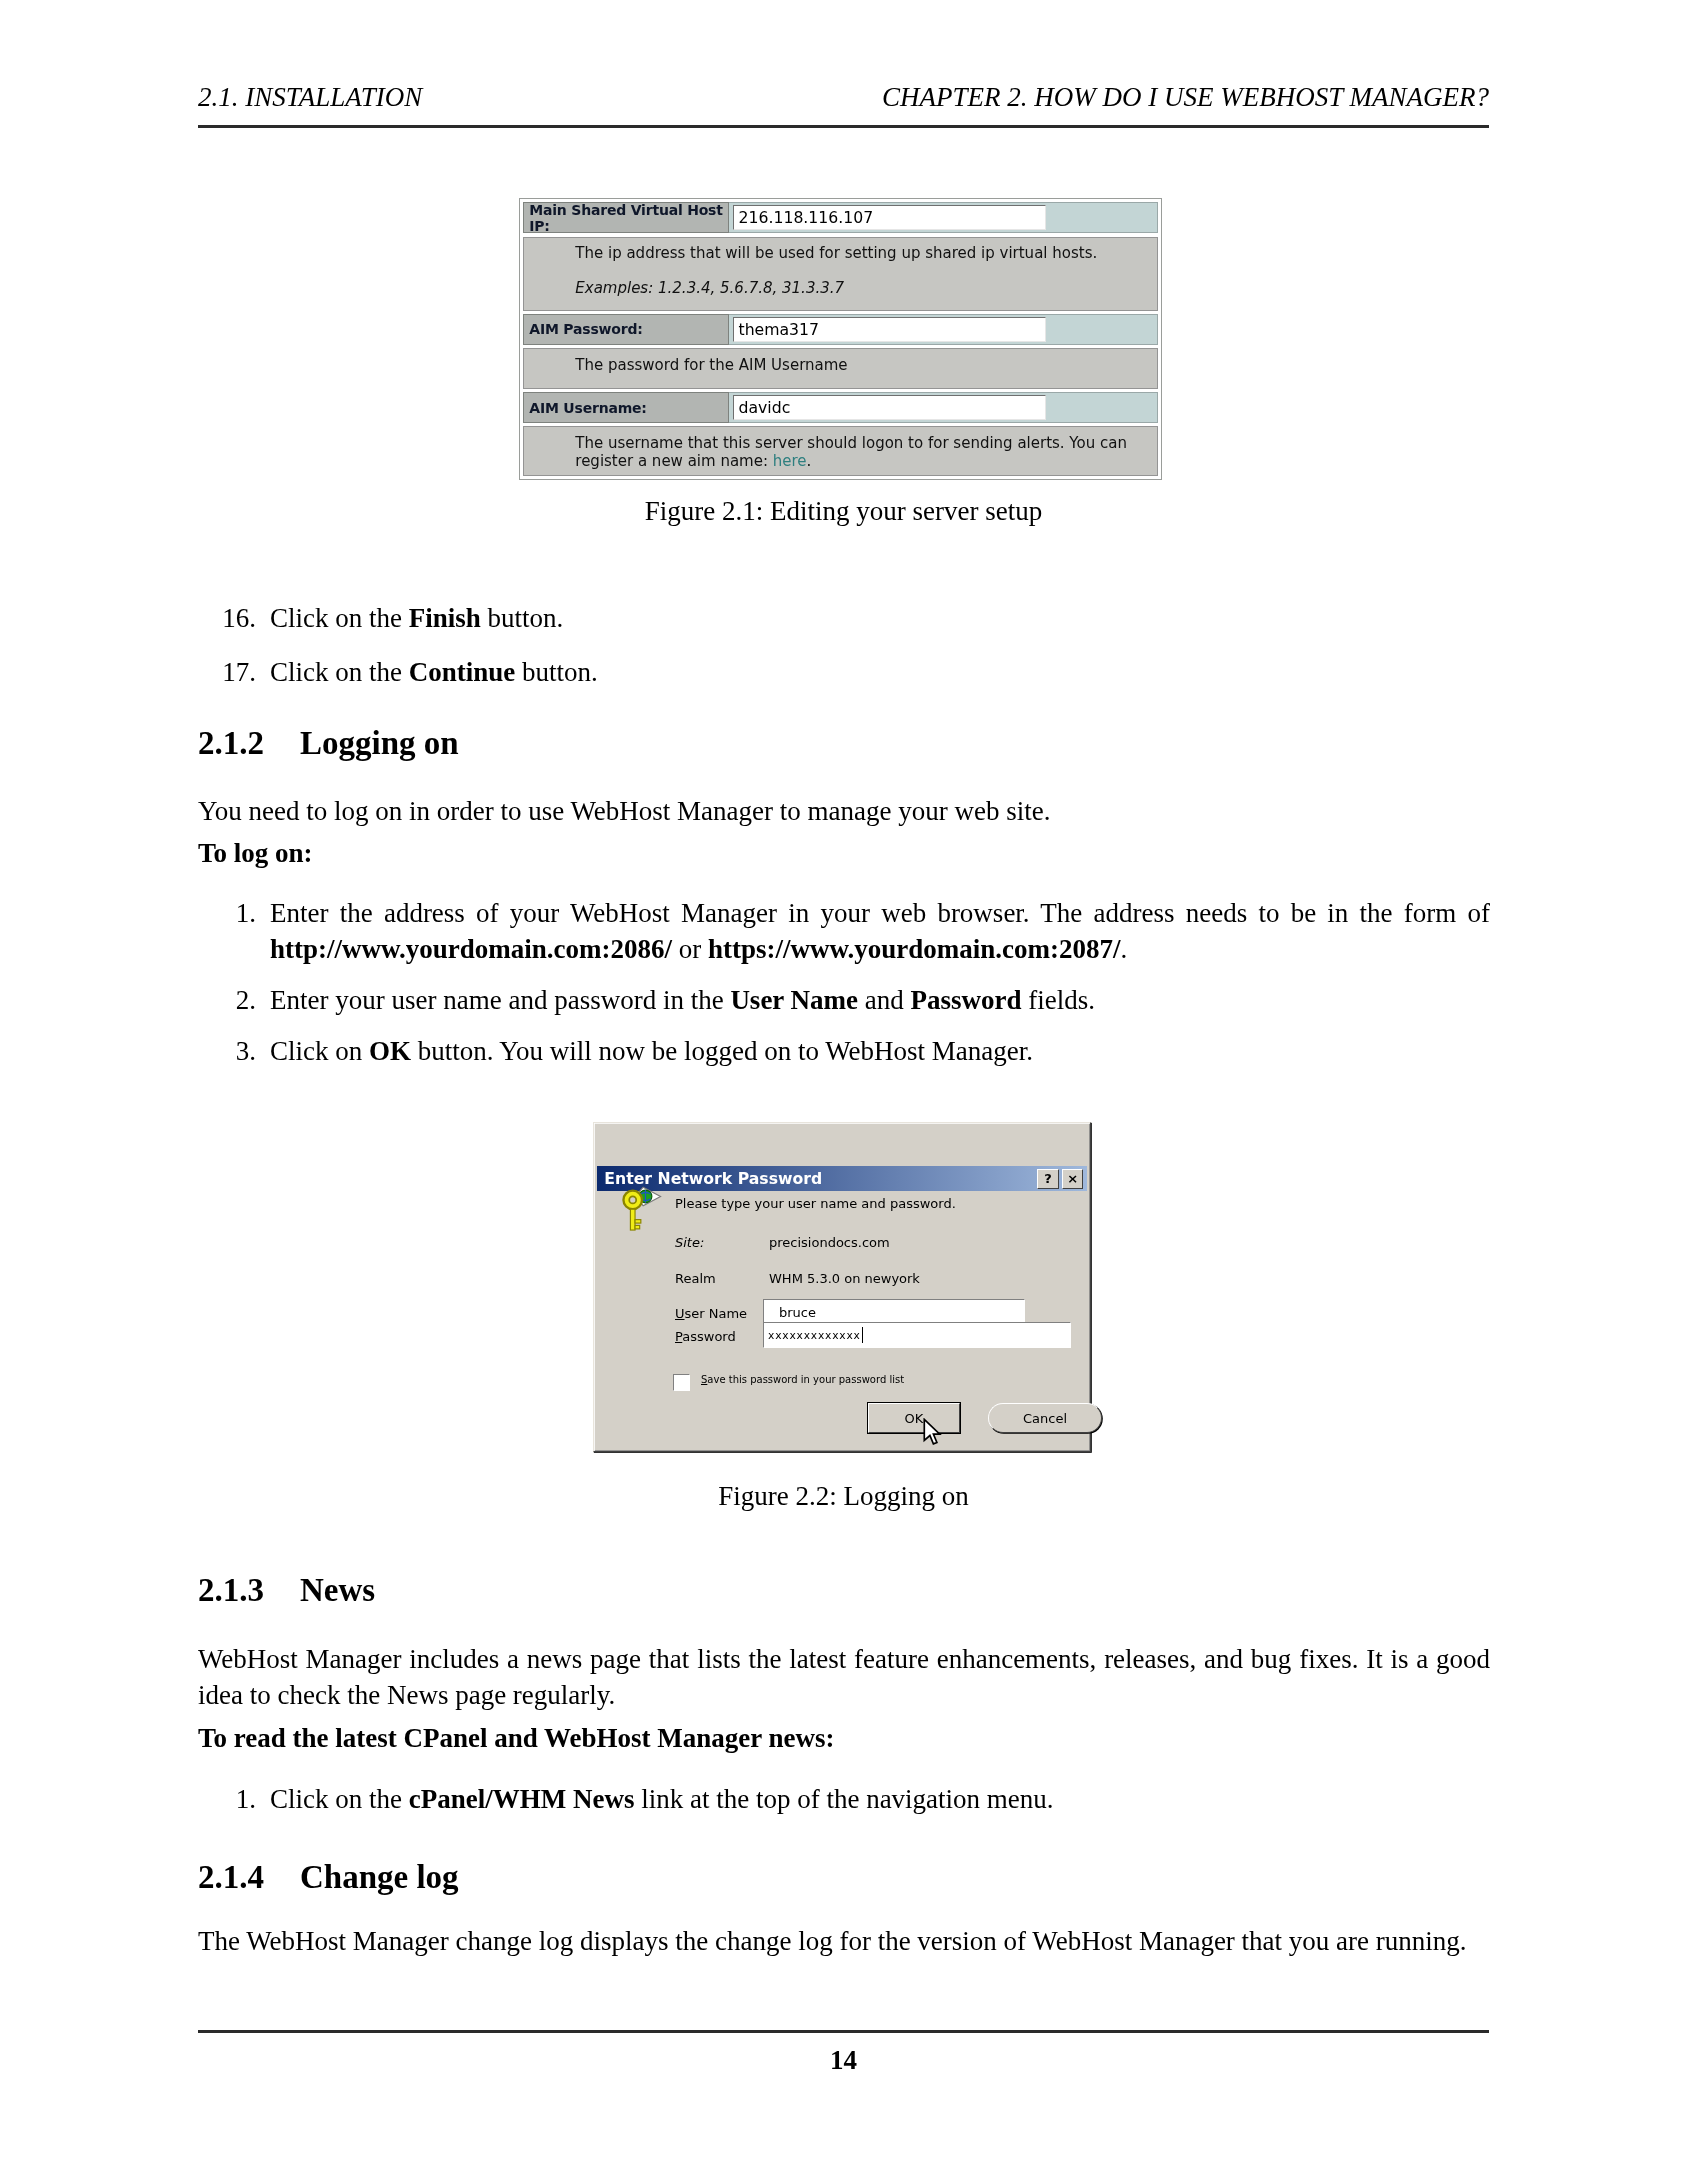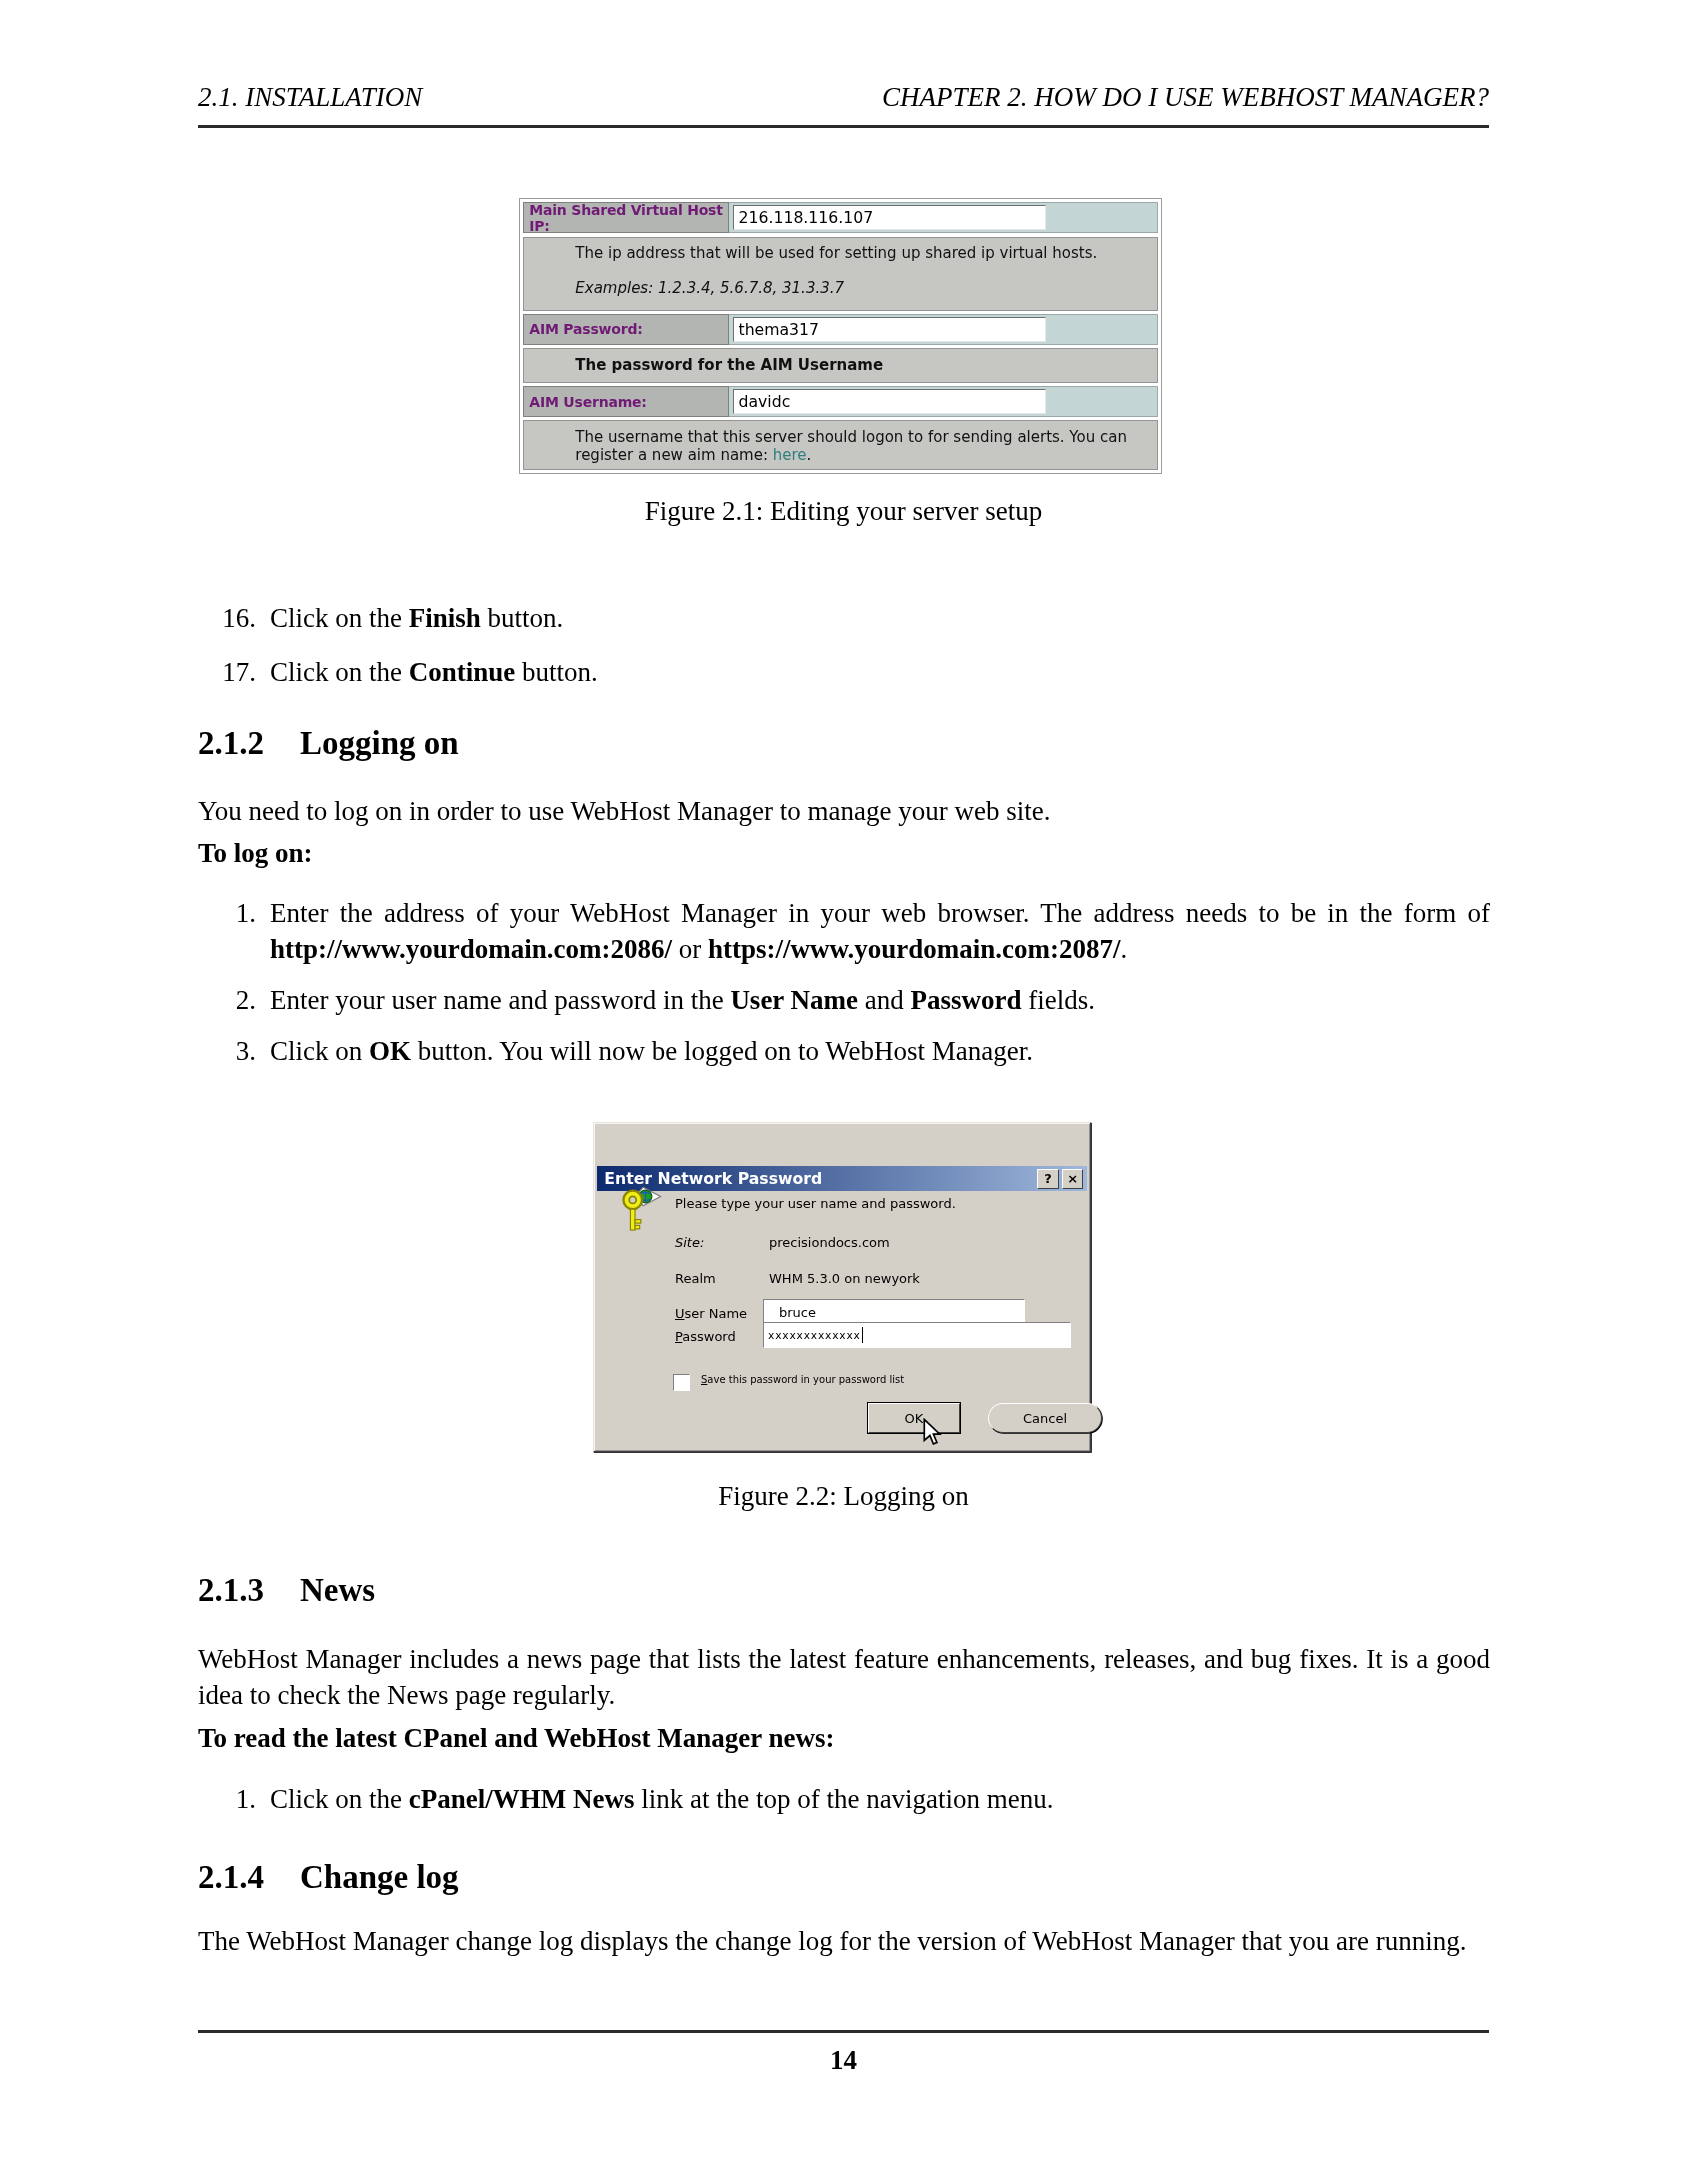--- a/index.html
+++ b/index.html
@@ -25,31 +25,31 @@
   .li .num { width:72px; min-width:72px; text-align:right; padding-right:14px; }
   .li .body { flex:1; text-align:justify; }
   .li .body.noj { text-align:left; }
   b { font-weight:bold; }
 
   
   .fig1 { position:absolute; left:519px; top:198px; width:643px; background:#fff;
           border:1.6px solid #9a9d9a; padding:3.3px; font-family:"DejaVu Sans", sans-serif; }
   .f1-row { display:flex; margin-bottom:3.3px; height:31px; }
   .f1-label { width:206px; min-width:206px; background:#b2b5b2; border:1.6px solid #7e827e;
-              font-size:14px; font-weight:bold; color:#701a75; display:flex; align-items:center;
+              font-size:14px; font-weight:bold; color:#0f172a; display:flex; align-items:center;
               padding-left:5px; letter-spacing:-0.2px; }
   .f1-inputarea { flex:1; background:#c3d5d5; border:0.8px solid #9aa8a8; border-left:none;
                   display:flex; align-items:center; }
   .f1-input { width:313px; height:25px; margin-left:4.1px; background:#fff;
               border:1.6px solid; border-color:#6f6f6f #e6e6e6 #e6e6e6 #6f6f6f;
               font-family:"DejaVu Sans", sans-serif; font-size:15.7px; padding:0 4.1px; color:#000; }
   .f1-help { background:#c6c6c2; border:0.8px solid #949494; margin-bottom:3.3px;
              font-size:15px; color:#111; padding:6.6px 8.2px 5px 51px; }
   .f1-help .ex { display:block; margin-top:16.5px; font-style:italic; }
-  .f1-help.short { padding-bottom:8px;font-weight:bold; }
+  .f1-help.short { padding-bottom:14px; }
   .f1-link { color:#2e7f7f; }
 
   
   .dlg { position:absolute; left:593px; top:1122px; width:498px; height:330px;
          background:#d4d0c8; font-family:"DejaVu Sans", sans-serif;
          border:1.6px solid; border-color:#e8e4dc #404040 #404040 #e8e4dc;
          box-shadow: inset 0.8px 0.8px 0 #fff, inset -0.8px -0.8px 0 #808080, 0.8px 0.8px 0 #000; }
   .dlg-title { position:absolute; top:3.3px; left:3.3px; right:3.3px; height:25px;
                background:linear-gradient(to right,#0c2a6e,#9fb8dc);
                display:flex; align-items:center; padding-left:7px;margin-top:40px; }

